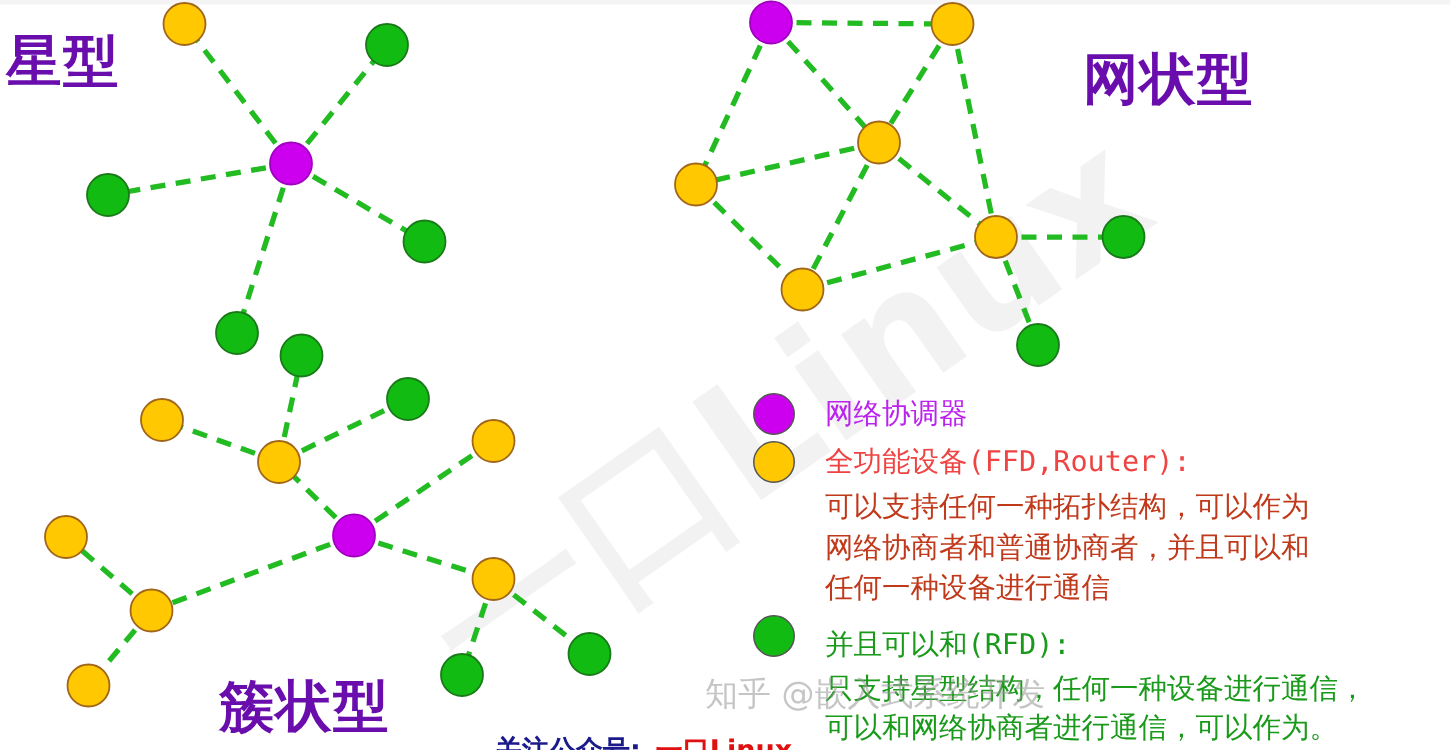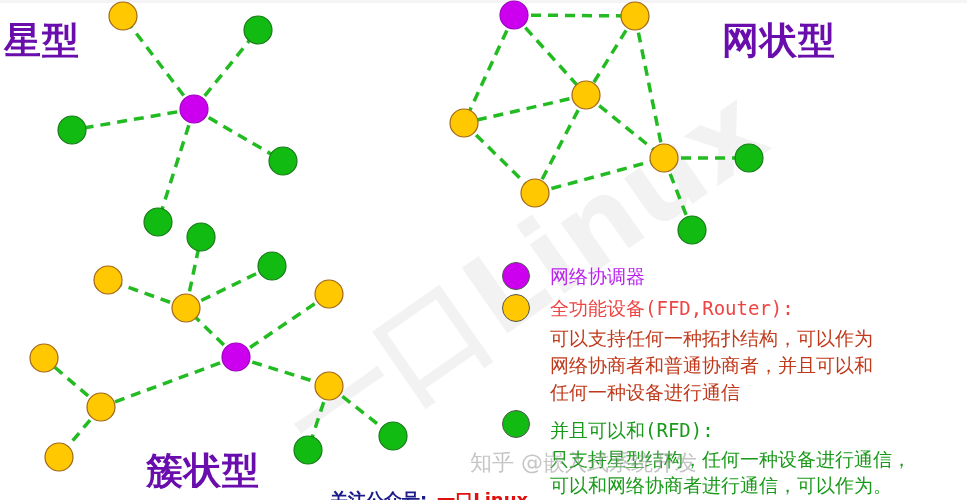--- a/index.html
+++ b/index.html
@@ -76,21 +76,21 @@
       <circle cx="101" cy="407" r="14" fill="#ffc800" stroke="#a0661a" stroke-width="1.2"></circle>
       <circle cx="44" cy="358" r="14" fill="#ffc800" stroke="#a0661a" stroke-width="1.2"></circle>
       <circle cx="59" cy="457" r="14" fill="#ffc800" stroke="#a0661a" stroke-width="1.2"></circle>
       <circle cx="329" cy="386" r="14" fill="#ffc800" stroke="#a0661a" stroke-width="1.2"></circle>
       <circle cx="308" cy="450" r="14" fill="#11bb11" stroke="#1a7a1a" stroke-width="1.2"></circle>
       <circle cx="393" cy="436" r="14" fill="#11bb11" stroke="#1a7a1a" stroke-width="1.2"></circle>
     </g>
 </svg>
 
 <div class="title" style="left:4px; top:16px;">星型</div>
-<div class="title" style="left:722px; top:16px;text-align:center;">网状型</div>
+<div class="title" style="left:722px; top:28px;text-align:center;">网状型</div>
 <div class="title" style="left:146px; top:446px;">簇状型</div>
 
 <div class="legend-item" style="top:262px;">
   <div class="legend-dot" style="background:#cc00ee; top:0;"></div>
   <div class="legend-text" style="top:2px; color:#bb22ee;">网络协调器</div>
 </div>
 
 <div class="legend-item" style="top:294px;">
   <div class="legend-dot" style="background:#ffc800; top:0;"></div>
   <div class="legend-text" style="top:2px; color:#ef4444;">全功能设备(FFD,Router):</div>

